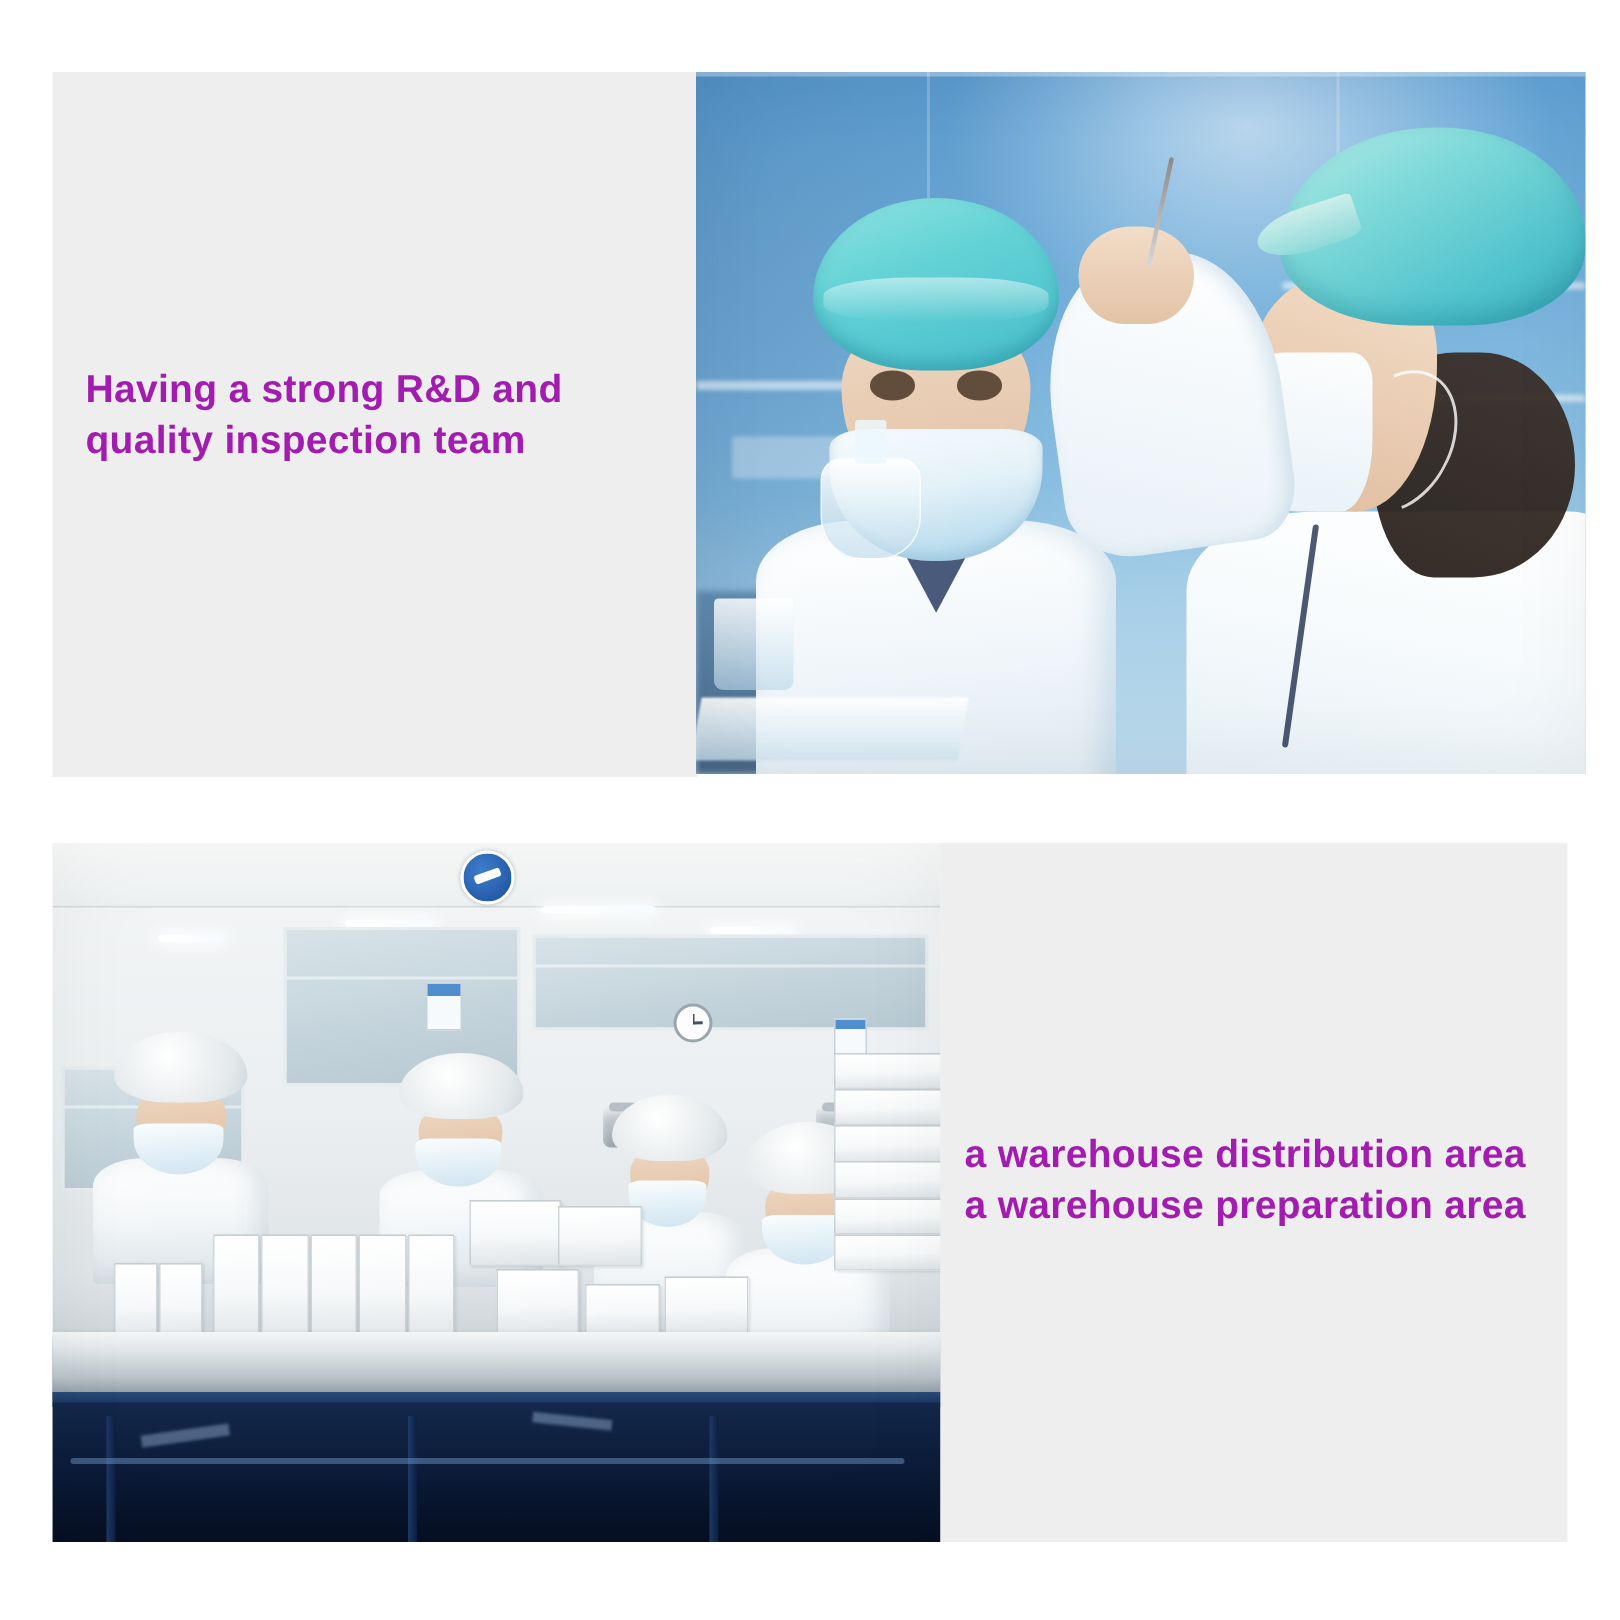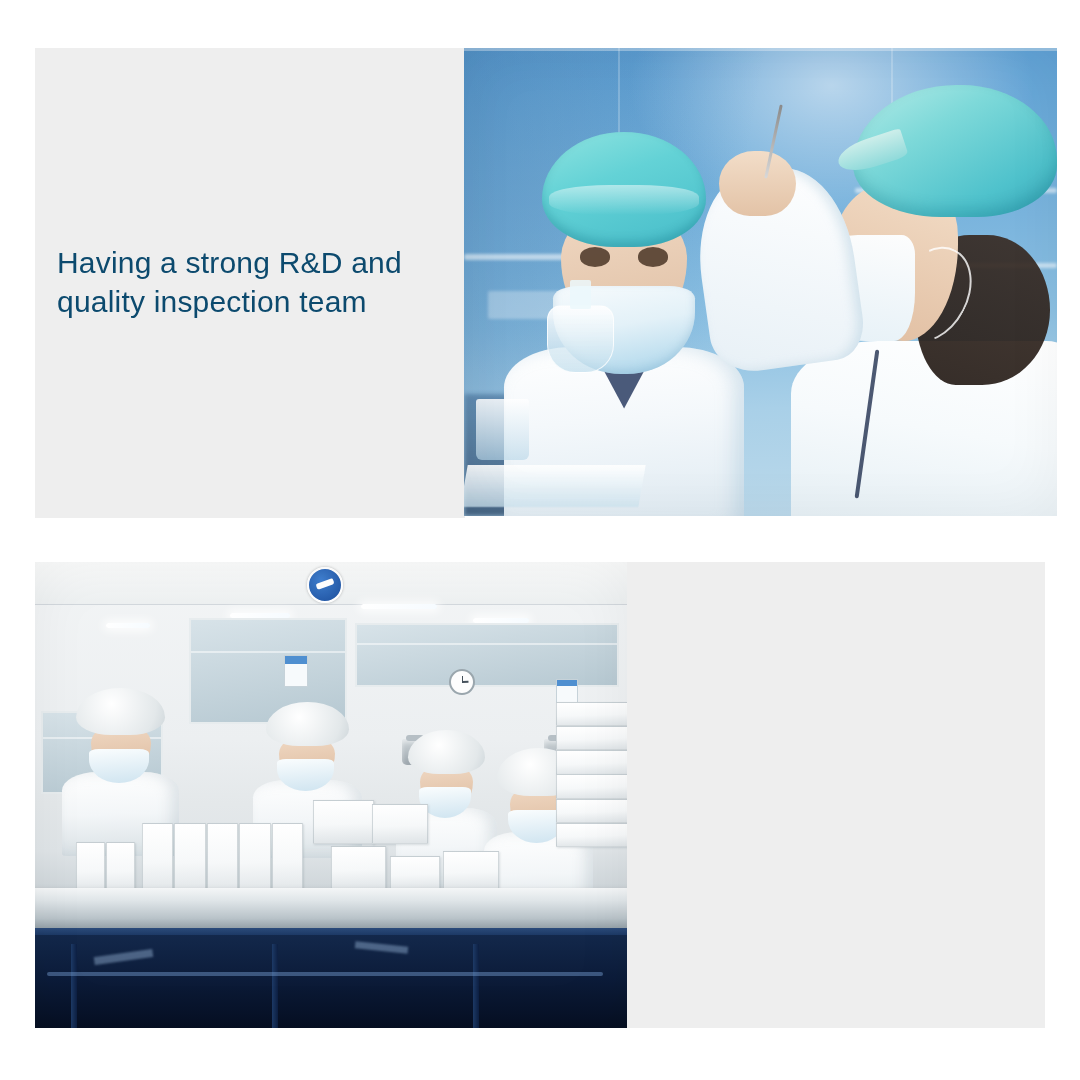--- a/index.html
+++ b/index.html
@@ -12,24 +12,24 @@
     position:relative;
   }
   .page{position:absolute;inset:0;background:#fff;}
 
   
   .panel{position:absolute;background:#eeeeee;}
   .photo{position:absolute;overflow:hidden;background:#9cc4e0;}
 
   .caption{
     position:absolute;
-    color:#0c4a6e;
-    font-size:30px;
+    color:#a21caf;
+    font-size:26px;
     line-height:1.30;
-    font-weight:400;
+    font-weight:700;
     letter-spacing:.2px;
     white-space:pre-line;
   }
 
   
   #top-panel{left:35px;top:48px;width:430px;height:470px;}
   #top-caption{left:57px;top:243px;width:400px;}
 
   #top-photo{left:464px;top:48px;width:593px;height:468px;}
 
@@ -448,14 +448,16 @@
     <div class="leg" style="left:40%;top:82%;width:6px;height:18%;"></div>
     <div class="leg" style="left:74%;top:82%;width:6px;height:18%;"></div>
     <div class="rail" style="left:2%;top:88%;width:94%;"></div>
     <div class="glint" style="left:10%;top:84%;width:10%;height:8px;transform:rotate(-8deg);"></div>
     <div class="glint" style="left:54%;top:82%;width:9%;height:7px;transform:rotate(6deg);"></div>
     <div class="vignette"></div>
   </div>
 
   <div class="panel" id="bot-panel"></div>
 
+  <div class="caption" id="bot-caption">a warehouse distribution area
+a warehouse preparation area</div>
 
 </div>
 
 </body></html>

